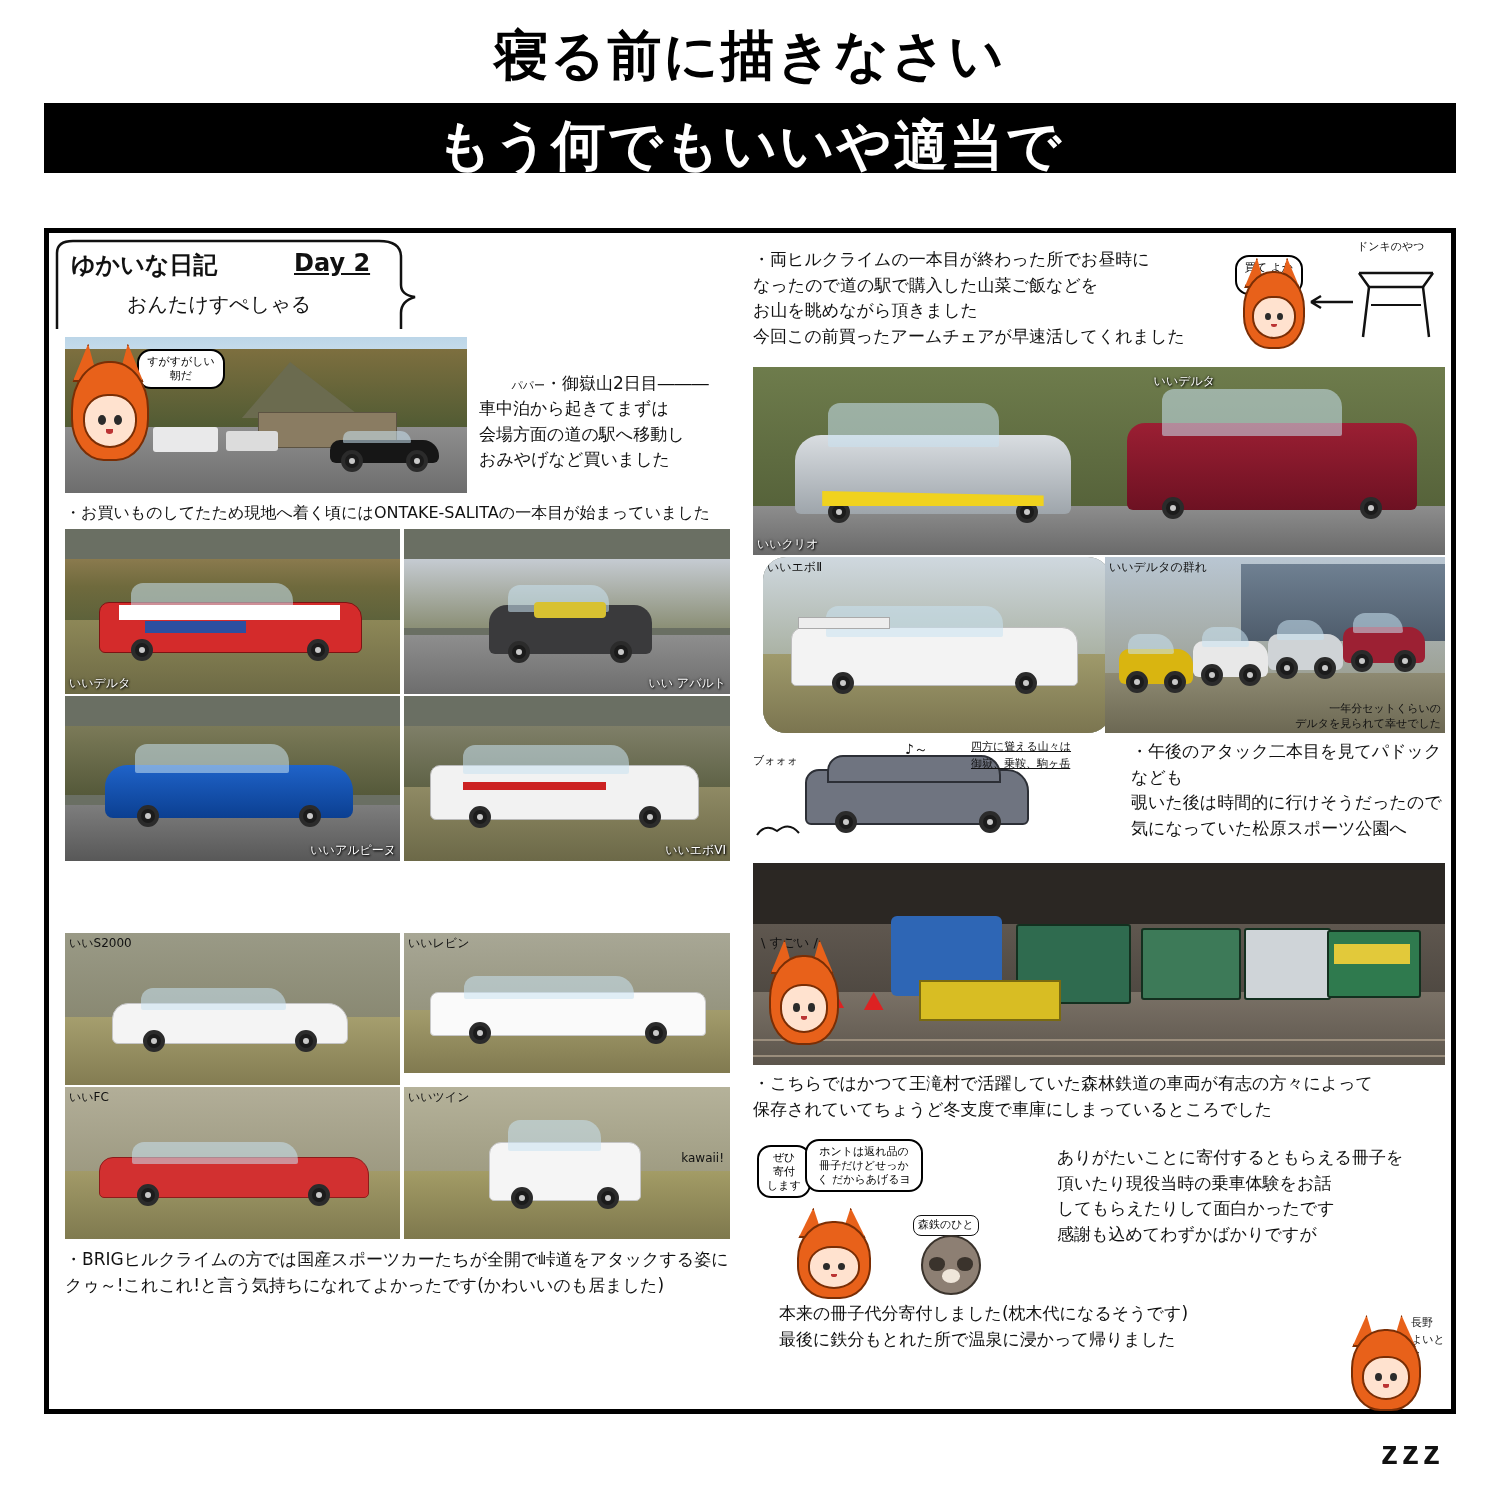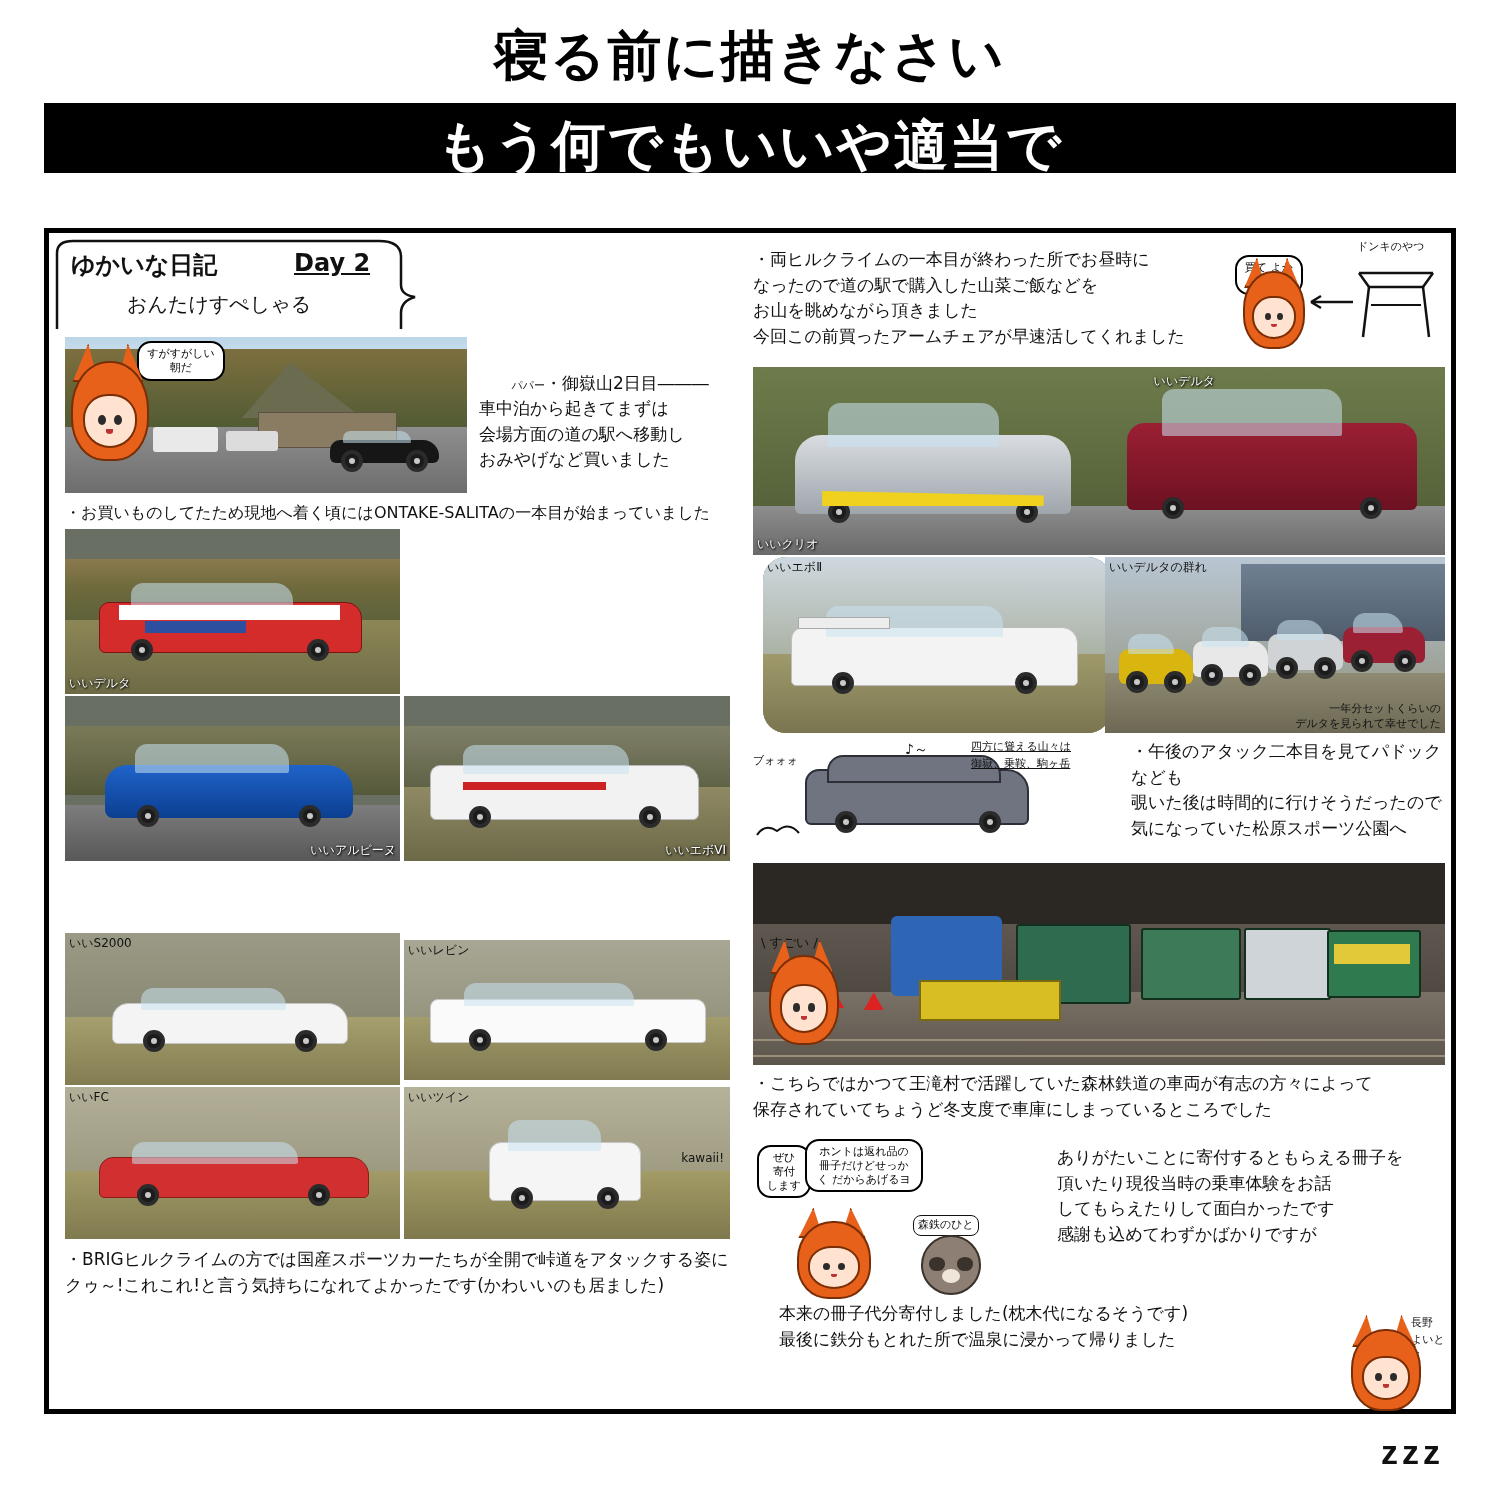--- a/index.html
+++ b/index.html
@@ -244,21 +244,21 @@
     <div class="chibi" style="left:22px;top:128px;width:74px;height:96px;">
       <span class="ear l"></span>
       <span class="ear r"></span>
       <span class="hair"></span>
       <span class="face">
         <span class="eye l"></span>
         <span class="eye r"></span>
         <span class="mouth"></span>
       </span>
     </div>
-    <div class="bubble" style="left:88px;top:108px;width:70px;">すがすがしい
+    <div class="bubble" style="left:88px;top:116px;width:70px;">すがすがしい
 朝だ</div>
 
     <div class="hand" style="position:absolute;left:430px;top:112px;width:250px;">
       <span class="hand tiny">パパー</span><span>・御嶽山2日目―――
 車中泊から起きてまずは
 会場方面の道の駅へ移動し
 おみやげなど買いました</span>
     </div>
 
     <div class="hand" style="position:absolute;left:16px;top:268px;width:665px;font-size:16px;">・お買いものしてたため現地へ着く頃にはONTAKE-SALITAの一本目が始まっていました</div>
@@ -268,20 +268,31 @@
       <div class="scene-grass" style="background:linear-gradient(#8d8757,#6d6a45);"></div>
       <div class="car" style="left:10%;top:44%;width:78%;height:30%;background:#d42b2b;border:1px solid #7d1313;">
         <span class="wheel" style="left:12%;"></span>
           <span class="wheel" style="right:12%;"></span>
       </div>
       <div style="position:absolute;left:16%;top:46%;width:66%;height:9%;background:#fff;"></div>
       <div style="position:absolute;left:24%;top:56%;width:30%;height:7%;background:#2c4fa0;"></div>
       <span class="cap">いいデルタ</span>
     </div>
 
+    <div class="photo" style="left:355px;top:296px;width:326px;height:165px;">
+      <div class="scene-trees" style="background:linear-gradient(#c5cbd2,#8b8f76);"></div>
+      <div class="scene-road" style="height:36%;"></div>
+      <div class="car" style="left:26%;top:46%;width:50%;height:30%;background:#3a3a3c;border-radius:18px 18px 6px 6px;">
+        <span class="wheel" style="left:12%;"></span>
+          <span class="wheel" style="right:12%;"></span>
+      </div>
+      <div style="position:absolute;left:40%;top:44%;width:22%;height:10%;background:#d8c131;border-radius:4px;"></div>
+      <span class="cap right">いい
+アバルト</span>
+    </div>
 
     <div class="photo" style="left:16px;top:463px;width:335px;height:165px;">
       <div class="scene-trees" style="background:linear-gradient(#7b7a58,#55593a);"></div>
       <div class="scene-road" style="height:34%;background:linear-gradient(#7d7d7d,#585858);"></div>
       <div class="car" style="left:12%;top:42%;width:74%;height:32%;background:linear-gradient(#1f63c9,#0b3f91);border-radius:22px 26px 8px 8px;">
         <span class="wheel" style="left:13%;"></span>
           <span class="wheel" style="right:13%;"></span>
       </div>
       <span class="cap right">いいアルピーヌ</span>
     </div>
@@ -301,21 +312,21 @@
     <div class="photo" style="left:16px;top:700px;width:335px;height:152px;">
       <div style="position:absolute;inset:0;background:linear-gradient(#9a9a86,#7c7b63);"></div>
       <div class="scene-grass" style="background:linear-gradient(#a59e6e,#837c52);"></div>
       <div class="car" style="left:14%;top:46%;width:70%;height:26%;background:#f4f4f4;border:1px solid #c4c4c4;border-radius:16px 20px 6px 6px;">
         <span class="wheel" style="left:13%;"></span>
           <span class="wheel" style="right:13%;"></span>
       </div>
       <span class="cap dark top">いいS2000</span>
     </div>
 
-    <div class="photo" style="left:355px;top:700px;width:326px;height:140px;margin-top:7px;">
+    <div class="photo" style="left:355px;top:700px;width:326px;height:140px;">
       <div style="position:absolute;inset:0;background:linear-gradient(#a8a795,#87866e);"></div>
       <div class="scene-grass" style="background:linear-gradient(#a39c6c,#817a50);"></div>
       <div class="car" style="left:8%;top:42%;width:84%;height:30%;background:#fafafa;border:1px solid #c8c8c8;border-radius:8px 10px 4px 4px;">
         <span class="wheel" style="left:14%;"></span>
           <span class="wheel" style="right:14%;"></span>
       </div>
       <span class="cap dark top">いいレビン</span>
     </div>
 
     <div class="photo" style="left:16px;top:854px;width:335px;height:152px;">

